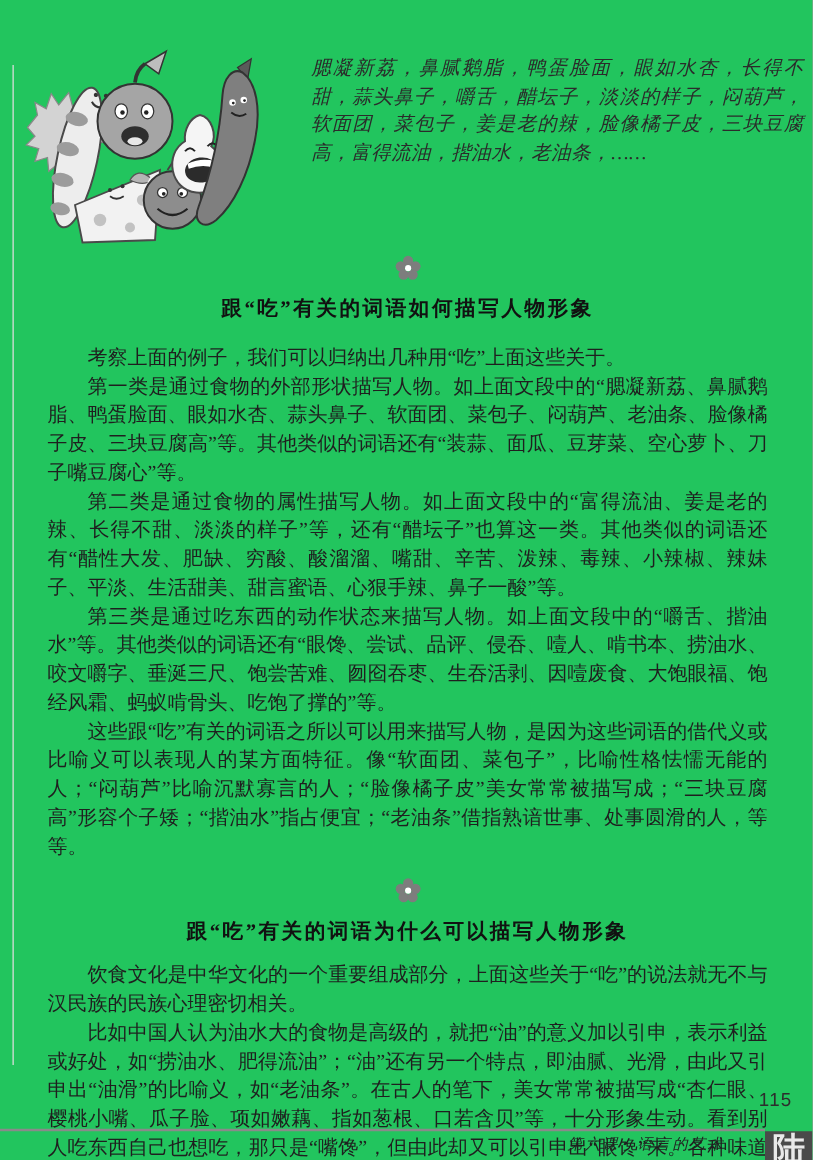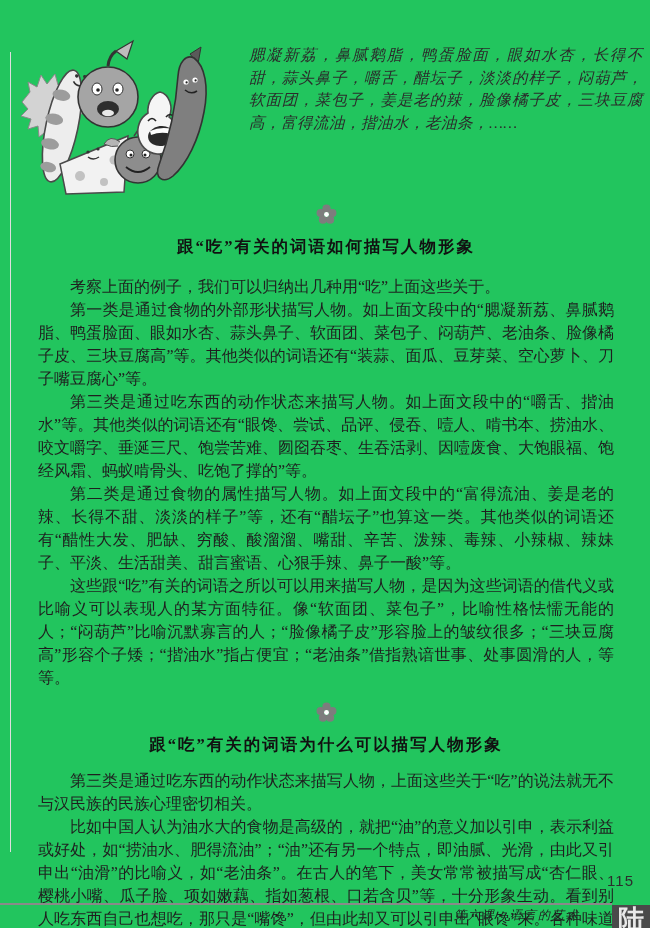--- a/index.html
+++ b/index.html
@@ -118,39 +118,39 @@
             <circle cx="7.9" cy="18" r="4.7"></circle>
           <circle cx="16.1" cy="18" r="4.7"></circle>
         </g>
         <circle cx="12" cy="12" r="2.8" fill="#ffffff"></circle>
       </svg>
       <span>跟“吃”有关的词语如何描写人物形象</span>
     </div>
 
     <p>考察上面的例子，我们可以归纳出几种用“吃”上面这些关于。</p>
     <p>第一类是通过食物的外部形状描写人物。如上面文段中的“腮凝新荔、鼻腻鹅脂、鸭蛋脸面、眼如水杏、蒜头鼻子、软面团、菜包子、闷葫芦、老油条、脸像橘子皮、三块豆腐高”等。其他类似的词语还有“装蒜、面瓜、豆芽菜、空心萝卜、刀子嘴豆腐心”等。</p>
+    <p>第二类是通过食物的属性描写人物。如上面文段中的“富得流油、姜是老的辣、长得不甜、淡淡的样子”等，还有“醋坛子”也算这一类。其他类似的词语还有“醋性大发、肥缺、穷酸、酸溜溜、嘴甜、辛苦、泼辣、毒辣、小辣椒、辣妹子、平淡、生活甜美、甜言蜜语、心狠手辣、鼻子一酸”等。</p>
     <p>第三类是通过吃东西的动作状态来描写人物。如上面文段中的“嚼舌、揩油水”等。其他类似的词语还有“眼馋、尝试、品评、侵吞、噎人、啃书本、捞油水、咬文嚼字、垂涎三尺、饱尝苦难、囫囵吞枣、生吞活剥、因噎废食、大饱眼福、饱经风霜、蚂蚁啃骨头、吃饱了撑的”等。</p>
-    <p>第二类是通过食物的属性描写人物。如上面文段中的“富得流油、姜是老的辣、长得不甜、淡淡的样子”等，还有“醋坛子”也算这一类。其他类似的词语还有“醋性大发、肥缺、穷酸、酸溜溜、嘴甜、辛苦、泼辣、毒辣、小辣椒、辣妹子、平淡、生活甜美、甜言蜜语、心狠手辣、鼻子一酸”等。</p>
-    <p>这些跟“吃”有关的词语之所以可以用来描写人物，是因为这些词语的借代义或比喻义可以表现人的某方面特征。像“软面团、菜包子”，比喻性格怯懦无能的人；“闷葫芦”比喻沉默寡言的人；“脸像橘子皮”形容脸上的皱纹很多；“三块豆腐高”形容个子矮；“揩油水”指占便宜；“老油条”借指熟谙世事、处事圆滑的人，等等。</p>
+    <p>这些跟“吃”有关的词语之所以可以用来描写人物，是因为这些词语的借代义或比喻义可以表现人的某方面特征。像“软面团、菜包子”，比喻性格怯懦无能的人；“闷葫芦”比喻沉默寡言的人；“脸像橘子皮”美女常常被描写成；“三块豆腐高”形容个子矮；“揩油水”指占便宜；“老油条”借指熟谙世事、处事圆滑的人，等等。</p>
 
     <div class="section-heading second">
       <svg class="flower" viewBox="0 0 24 24">
         <g fill="#7d7d7d">
           <circle cx="12" cy="5.4" r="4.7"></circle>
             <circle cx="5.3" cy="10.3" r="4.7"></circle>
           <circle cx="18.7" cy="10.3" r="4.7"></circle>
             <circle cx="7.9" cy="18" r="4.7"></circle>
           <circle cx="16.1" cy="18" r="4.7"></circle>
         </g>
         <circle cx="12" cy="12" r="2.8" fill="#ffffff"></circle>
       </svg>
       <span>跟“吃”有关的词语为什么可以描写人物形象</span>
     </div>
 
-    <p>第三类是通过吃东西的动作状态来描写人物，上面这些关于“吃”的说法就无不与汉民族的民族心理密切相关。</p>
+    <p>饮食文化是中华文化的一个重要组成部分，上面这些关于“吃”的说法就无不与汉民族的民族心理密切相关。</p>
     <p>比如中国人认为油水大的食物是高级的，就把“油”的意义加以引申，表示利益或好处，如“捞油水、肥得流油”；“油”还有另一个特点，即油腻、光滑，由此又引申出“油滑”的比喻义，如“老油条”。在古人的笔下，美女常常被描写成“杏仁眼、樱桃小嘴、瓜子脸、项如嫩藕、指如葱根、口若含贝”等，十分形象生动。看到别人吃东西自己也想吃，那只是“嘴馋”，但由此却又可以引申出“眼馋”来。各种味道有“酸、甜、苦、辣、淡、香、臭”等，汉语中就常常用这些词语来比喻复杂的人生。“酸”字多用来描写一个人的书生气，像“寒酸、穷酸、酸溜溜”等。“甜”是一种美好的味道，因此引申出“美好”等意思，像“甜言蜜语、睡得很甜、生活甜美”等。</p>
 
   </div>
 
   <div class="page-number">115</div>
   <div class="footer-rule"></div>
   <div class="footer-lesson">第六课　语言的艺术</div>
   <div class="side-tab">陆</div>
 
 </div>

